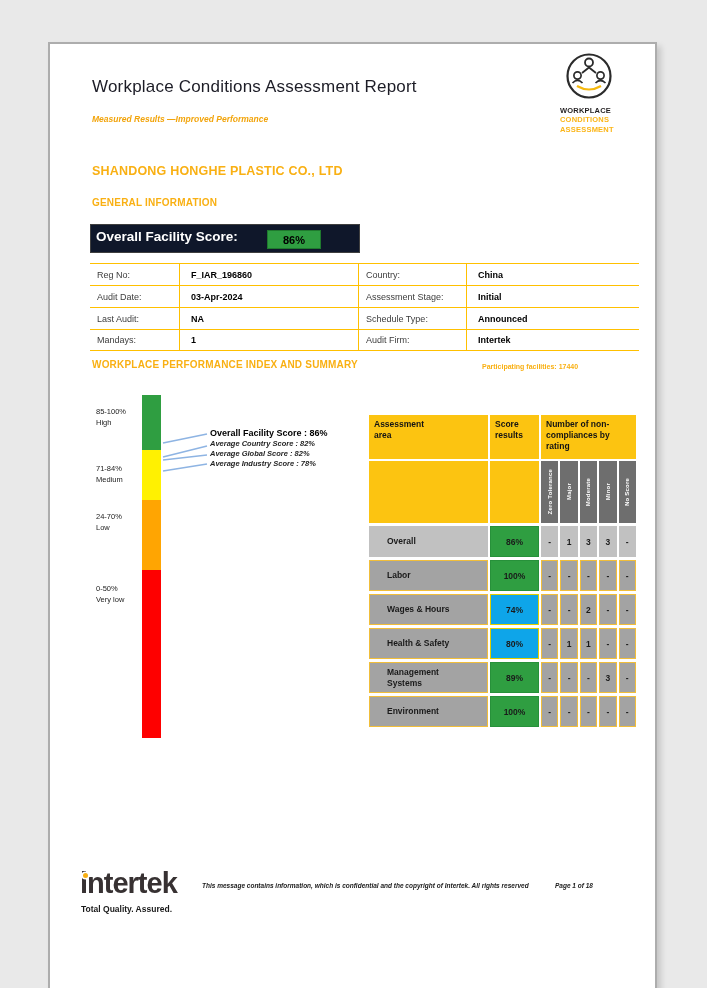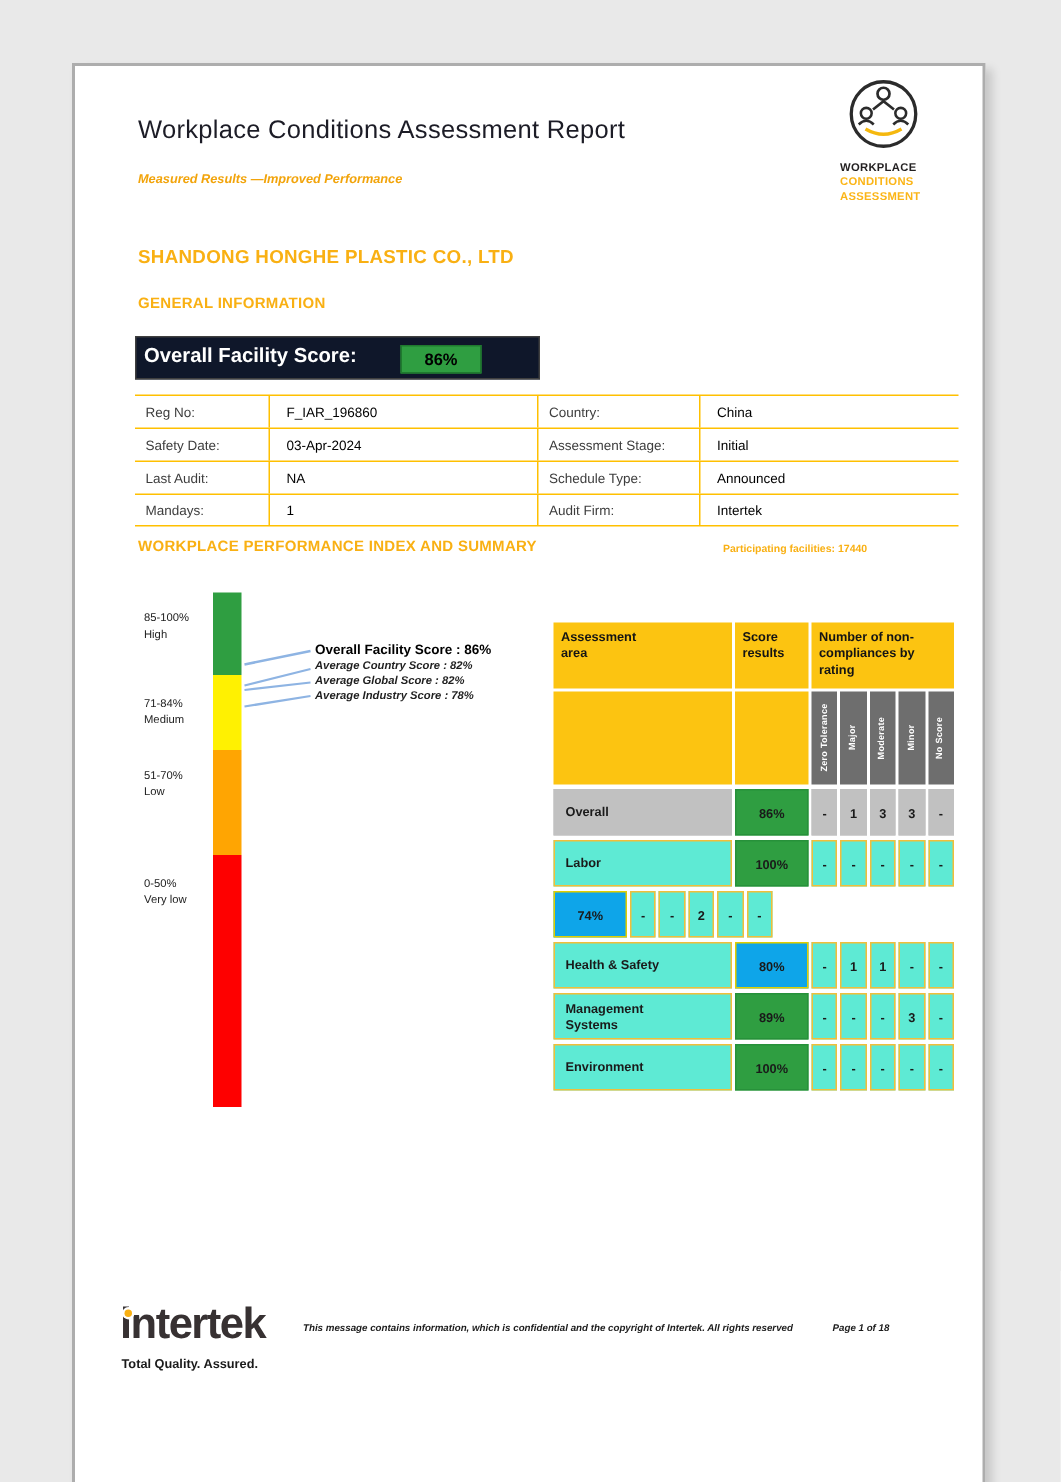--- a/index.html
+++ b/index.html
@@ -27,21 +27,21 @@
   .score-label { position:absolute; left:5px; top:4px; font-size:13.5px; font-weight:bold; color:#FFFFFF; }
   .score-badge { position:absolute; left:176px; top:5px; width:54px; height:19px; background:#2F9E41; border:1px solid #1F7A2E;
                  display:flex; align-items:center; justify-content:center; font-size:11px; font-weight:bold; color:#000; }
 
   
   .info-table { left:40px; top:219px; width:549px; }
   .info-row { display:grid; grid-template-columns:90px 179px 108px 172px; height:22px; border-top:1px solid #FFC000; }
   .info-row:last-child { border-bottom:1px solid #FFC000; }
   .info-cell { display:flex; align-items:center; font-size:9px; }
   .info-label { color:#3D3D3D; padding-left:7px; border-right:1px solid #FFC000; }
-  .info-value { color:#000; font-weight:normal; padding-left:11px; }
+  .info-value { color:#000; font-weight:bold; padding-left:11px; }
   .info-value.mid { border-right:1px solid #FFC000; }
 
   
   .perf-heading { left:42px; top:315px; font-size:10px; font-weight:bold; color:#F9B013; letter-spacing:0.2px; }
   .participating { left:432px; top:319px; font-size:7px; font-weight:bold; color:#F9B013; }
 
   
   .index-bar { left:92px; top:351px; width:19px; }
   .band { width:19px; }
   .band-green  { height:55px; background:#2F9E41; }
@@ -67,22 +67,22 @@
   .c-area { width:119px; flex:none; }
   .c-score { width:49px; flex:none; }
   .c-val { width:17.4px; flex:none; }
   .c-group { width:95px; flex:none; }
   .hcell { background:#FCC411; color:#141414; font-size:8.5px; font-weight:bold; padding:4px 5px; line-height:1.3; white-space:pre-line; }
   .hdr1 .hcell { height:44px; }
   .hdr2-cell { height:62px; background:#FCC411; }
   .gray-col { height:62px; background:#6E6E6E; display:flex; align-items:center; justify-content:center; }
   .gray-col span { writing-mode:vertical-rl; transform:rotate(180deg); font-size:6px; font-weight:bold; color:#FFF; letter-spacing:0.2px; white-space:nowrap; }
   .drow { height:31px; }
-  .dcell { border:1px solid #F1BE3A; background:#5eead4; display:flex; align-items:center; font-size:8.5px; font-weight:bold; color:#1A1A1A; }
-  .dcell.c-area { padding-left:7px; line-height:1.25; white-space:pre-line; }
+  .dcell { border:1px solid #F1BE3A; background:#a3a3a3; display:flex; align-items:center; font-size:8.5px; font-weight:bold; color:#1A1A1A; }
+  .dcell.c-area { padding-left:17px; line-height:1.25; white-space:pre-line; }
   .dcell.c-score, .dcell.c-val { justify-content:center; }
   .score-green { background:#2F9E41; border-color:#27913A; }
   .score-yel { background:#0ea5e9; border-color:#E0CE00; }
   .drow.overall .dcell { background:#C1C1C1; border-color:#C1C1C1; }
   .drow.overall .dcell.score-green { background:#2F9E41; border-color:#27913A; }
 
   .footnote { left:42px; top:733px; width:514px; font-size:7.5px; color:#111; line-height:1.55; }
 
   
   .brand { left:30px; top:823px; font-size:29px; font-weight:bold; color:#373132; letter-spacing:-1px; }
@@ -126,21 +126,21 @@
   </div>
 
   <div class="abs info-table">
     <div class="info-row">
       <div class="info-cell info-label">Reg No:</div>
       <div class="info-cell info-value mid">F_IAR_196860</div>
       <div class="info-cell info-label">Country:</div>
       <div class="info-cell info-value">China</div>
     </div>
     <div class="info-row">
-      <div class="info-cell info-label">Safety Date:</div>
+      <div class="info-cell info-label">Audit Date:</div>
       <div class="info-cell info-value mid">03-Apr-2024</div>
       <div class="info-cell info-label">Assessment Stage:</div>
       <div class="info-cell info-value">Initial</div>
     </div>
     <div class="info-row">
       <div class="info-cell info-label">Last Audit:</div>
       <div class="info-cell info-value mid">NA</div>
       <div class="info-cell info-label">Schedule Type:</div>
       <div class="info-cell info-value">Announced</div>
     </div>
@@ -158,21 +158,21 @@
   <div class="abs index-bar">
     <div class="band band-green"></div>
     <div class="band band-yellow"></div>
     <div class="band band-orange"></div>
     <div class="band band-red"></div>
   </div>
   <div class="band-label bl-high"><span>85-100%</span>
 <span>High</span></div>
   <div class="band-label bl-medium"><span>71-84%</span>
 <span>Medium</span></div>
-  <div class="band-label bl-low"><span>51-70%</span>
+  <div class="band-label bl-low"><span>24-70%</span>
 <span>Low</span></div>
   <div class="band-label bl-verylow"><span>0-50%</span>
 <span>Very low</span></div>
 
   <svg class="callout-svg">
     <line x1="113" y1="399" x2="157" y2="390" stroke="#8EB4E3" stroke-width="1.7"></line>
     <line x1="113" y1="413" x2="157" y2="402" stroke="#8EB4E3" stroke-width="1.5"></line>
     <line x1="113" y1="416" x2="157" y2="411" stroke="#8EB4E3" stroke-width="1.5"></line>
     <line x1="113" y1="427" x2="157" y2="420" stroke="#8EB4E3" stroke-width="1.5"></line>
   </svg>
@@ -223,20 +223,21 @@
     <div class="srow drow">
       <div class="dcell c-area">Labor</div>
       <div class="dcell c-score score-green">100%</div>
       <div class="dcell c-val">-</div>
       <div class="dcell c-val">-</div>
       <div class="dcell c-val">-</div>
       <div class="dcell c-val">-</div>
       <div class="dcell c-val">-</div>
     </div>
     <div class="srow drow">
+      <div class="dcell c-area">Wages &amp; Hours</div>
       <div class="dcell c-score score-yel">74%</div>
       <div class="dcell c-val">-</div>
       <div class="dcell c-val">-</div>
       <div class="dcell c-val">2</div>
       <div class="dcell c-val">-</div>
       <div class="dcell c-val">-</div>
     </div>
     <div class="srow drow">
       <div class="dcell c-area">Health &amp; Safety</div>
       <div class="dcell c-score score-yel">80%</div>

